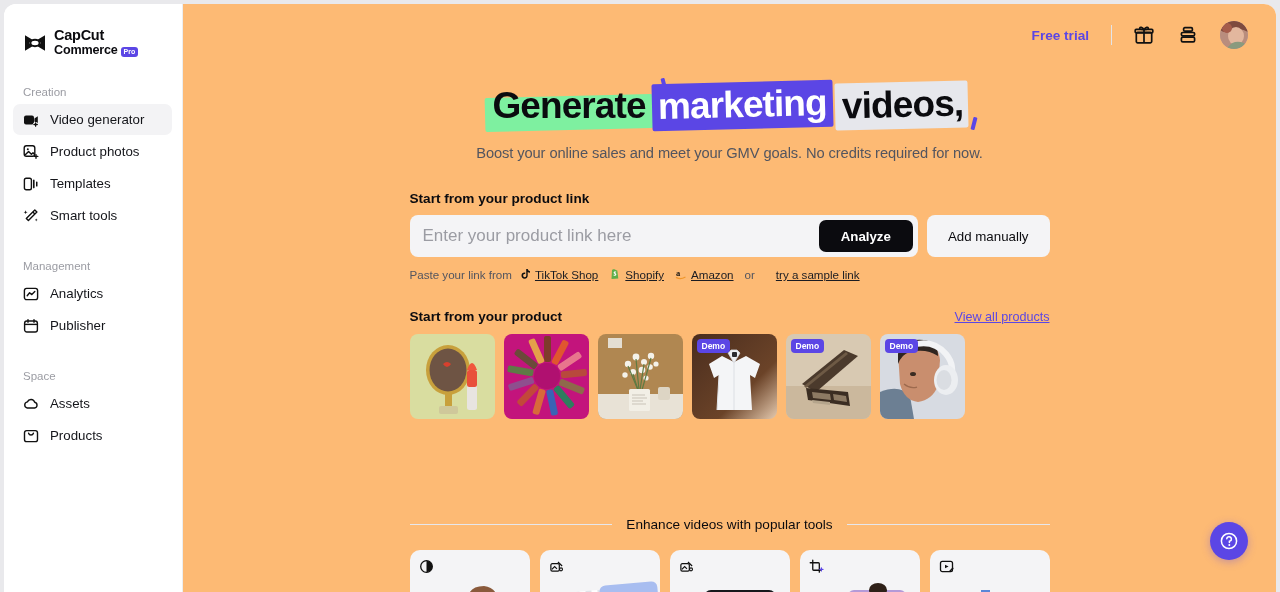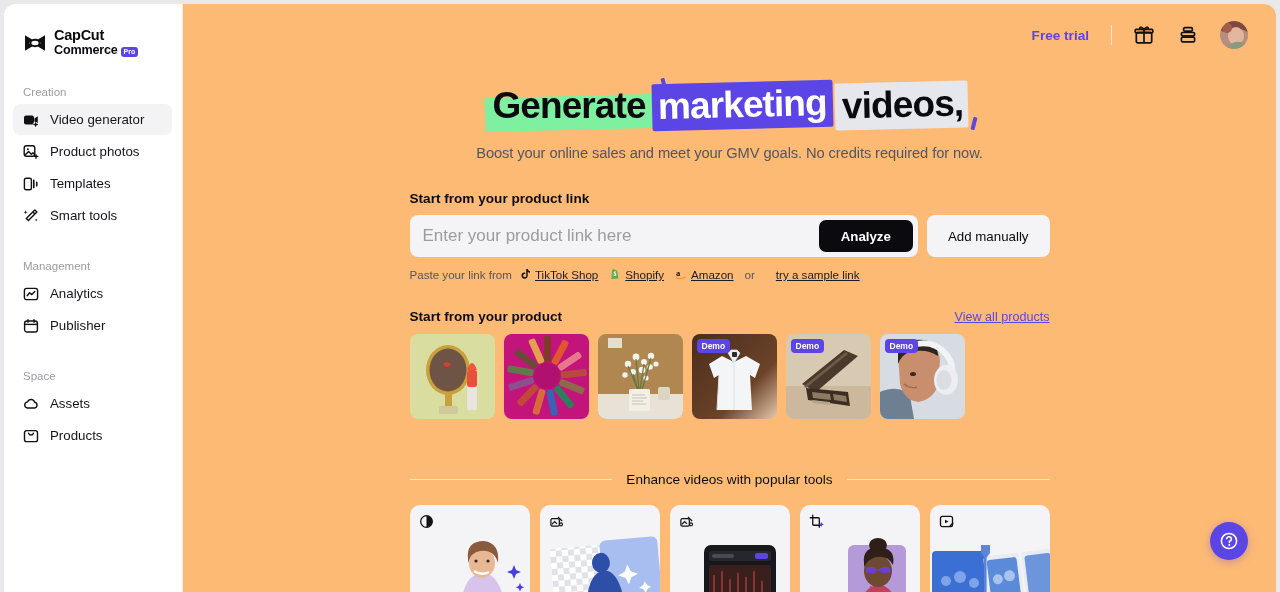--- a/index.html
+++ b/index.html
@@ -215,21 +215,21 @@
     background: #5b46e5; color: #fff;
     font-size: 8.5px; font-weight: bold;
     border-radius: 4px; padding: 2px 5px;
     z-index: 3;
   }
   .thumb { width: 100%; height: 100%; display: block; }
 
   
   .tools-sep {
     display: flex; align-items: center; gap: 14px;
-    margin-top: 53px;
+    margin-top: 98px;
   }
   .tools-sep .line { flex: 1; height: 1px; background: #e6e7ec; }
   .tools-sep .t {
     font-size: 13.6px; color: #0b0b0f; font-weight: normal;
     white-space: nowrap;
   }
   .tools { display: flex; gap: 10px; margin-top: 18px; }
   .tool-card {
     width: 120px; height: 96px;
     background: #f4f4f6; border-radius: 10px;

